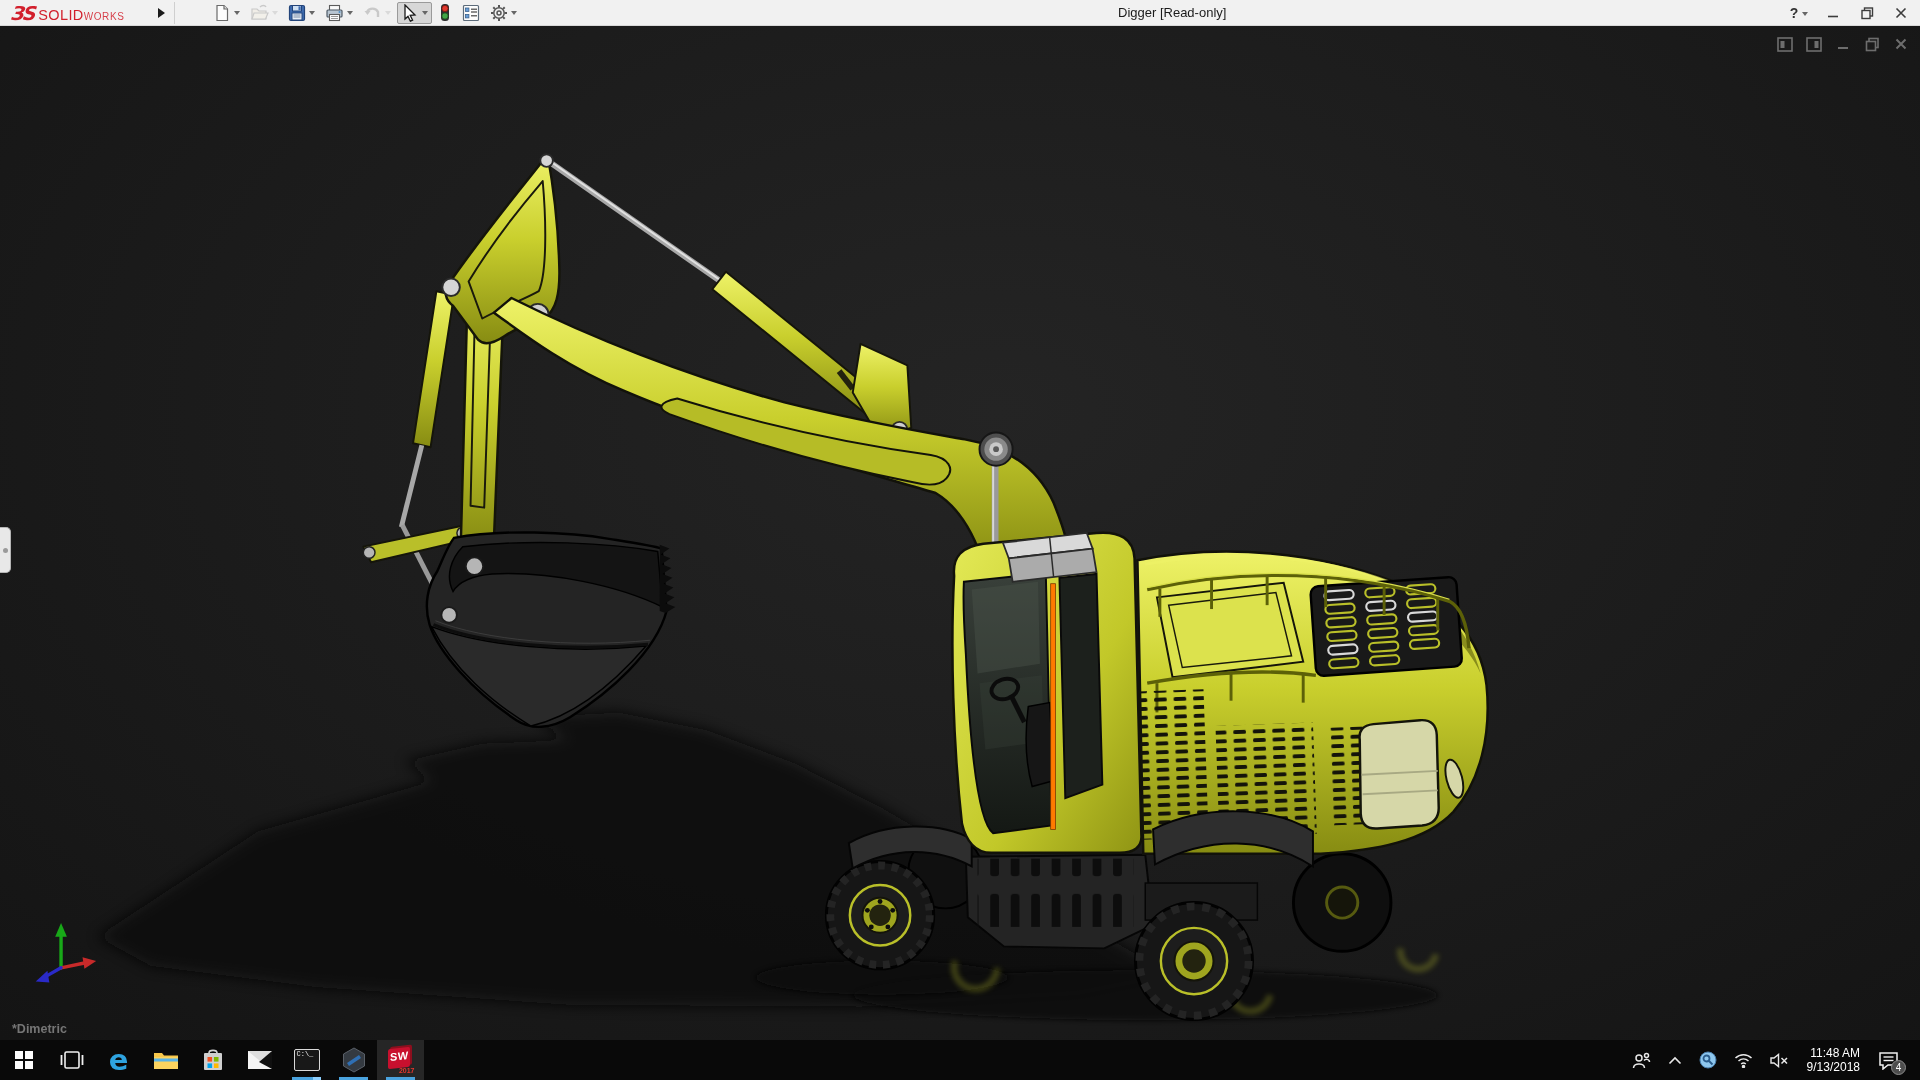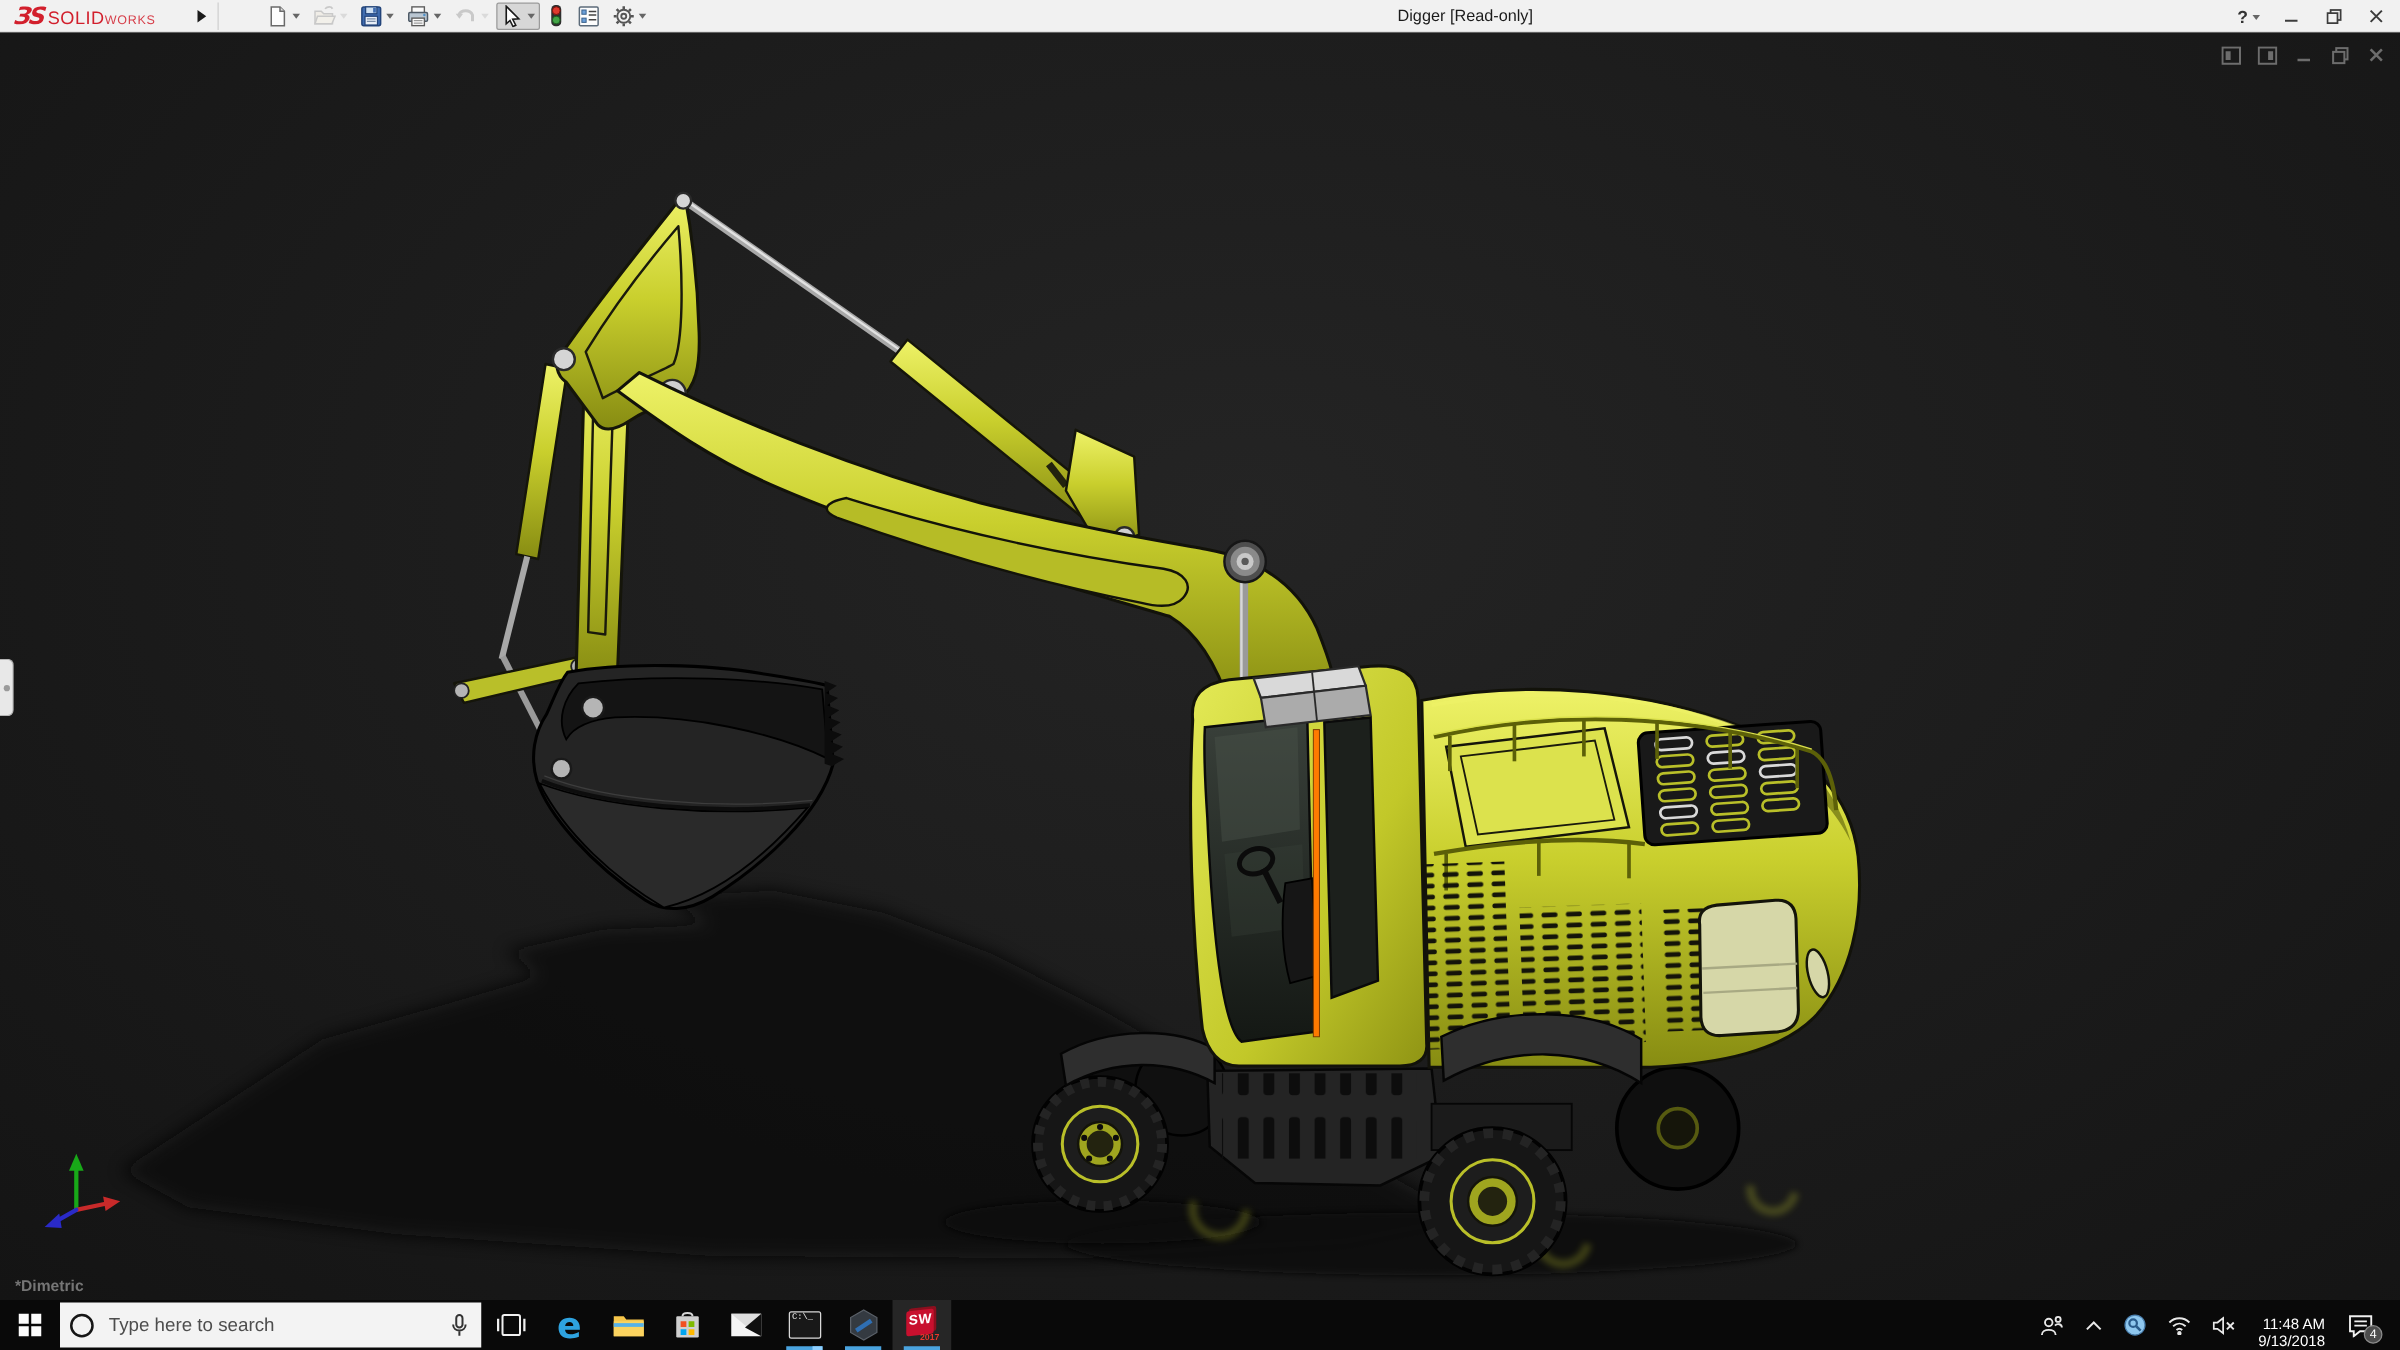--- a/index.html
+++ b/index.html
@@ -75,21 +75,21 @@
     padding:1px 2px; line-height:1; }
   .sw-ico { position:relative; width:28px; height:28px; }
   .sw-face { position:absolute; left:1px; top:2px; width:22px; height:20px; background:#c8102e;
     transform:skewY(-6deg); border-radius:2px; box-shadow:2px -2px 0 #8c0f1e; }
   .sw-letters { position:absolute; left:3px; top:4px; color:#fff; font-weight:bold;
     font-size:11px; letter-spacing:.5px; transform:skewY(-6deg); }
   .sw-year { position:absolute; right:0; bottom:0; color:#e8372e; font-size:7px; font-weight:bold; }
   .tray { margin-left:auto; display:flex; align-items:center; gap:7px; padding-right:4px; }
   .tray-btn { height:40px; display:flex; align-items:center; justify-content:center;
     padding:0 5px; cursor:pointer; }
-  .clock { text-align:right; color:#fff; font-size:12px; line-height:14px; padding:0 6px;align-items:flex-end; }
+  .clock { text-align:right; color:#fff; font-size:12px; line-height:14px; padding:0 6px; }
   .ac-wrap { position:relative; }
   .badge { position:absolute; right:-2px; bottom:5px; min-width:15px; height:15px;
     border-radius:50%; background:#4d4d4d; border:1px solid #8a8a8a; color:#fff; font-size:10px;
     display:flex; align-items:center; justify-content:center; }
   .show-desktop { width:5px; border-left:1px solid #3a3a3a; cursor:pointer; }
 </style>
 </head>
 <body>
 
 <div class="app">
@@ -494,29 +494,20 @@
 
   <div class="taskbar">
     <div class="start">
       <span class="winlogo">
           <b></b>
           <b></b>
           <b></b>
           <b></b>
         </span>
     </div>
-    <div class="searchbox">
-      <span class="cortana"></span>
-      <input type="text" placeholder="Type here to search" style="">
-      <svg width="15" height="19" viewBox="0 0 15 19">
-        <rect x="5" y="1" width="5" height="10" rx="2.5" fill="none" stroke="#333" stroke-width="1.6"></rect>
-        <path d="M2.5 8.5 C2.5 15 12.5 15 12.5 8.5" fill="none" stroke="#333" stroke-width="1.6"></path>
-        <line x1="7.5" y1="14" x2="7.5" y2="17.5" stroke="#333" stroke-width="1.6"></line>
-      </svg>
-    </div>
 
     <div class="tb-app">
       <svg width="24" height="22" viewBox="0 0 24 22">
         <rect x="5" y="3" width="14" height="16" rx="1.5" fill="none" stroke="#f0f0f0" stroke-width="1.6"></rect>
         <line x1="1.5" y1="6" x2="1.5" y2="16" stroke="#f0f0f0" stroke-width="1.8"></line>
         <line x1="22.5" y1="6" x2="22.5" y2="16" stroke="#f0f0f0" stroke-width="1.8"></line>
         <line x1="8" y1="19" x2="16" y2="21" stroke="#f0f0f0" stroke-width="0"></line>
       </svg>
     </div>
     <div class="tb-app">

